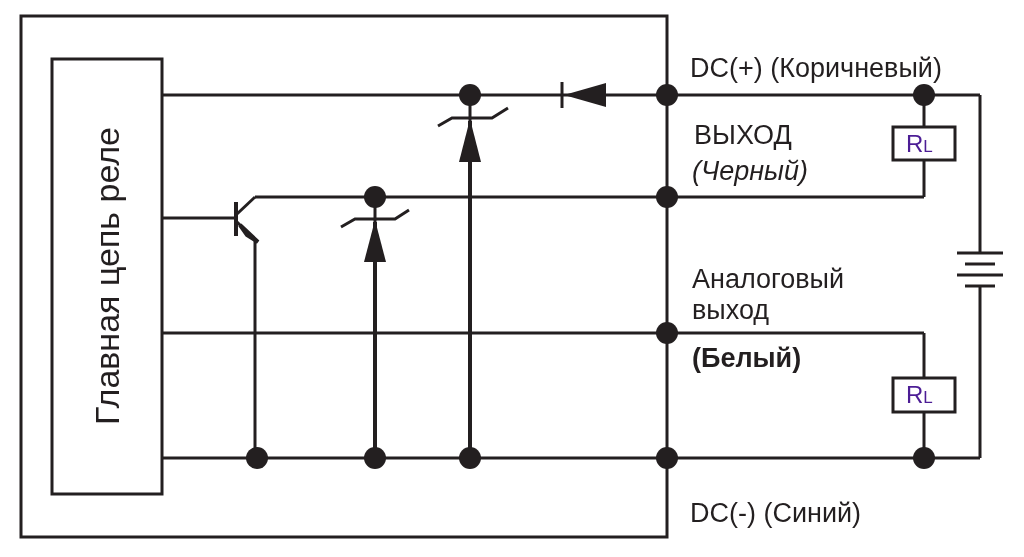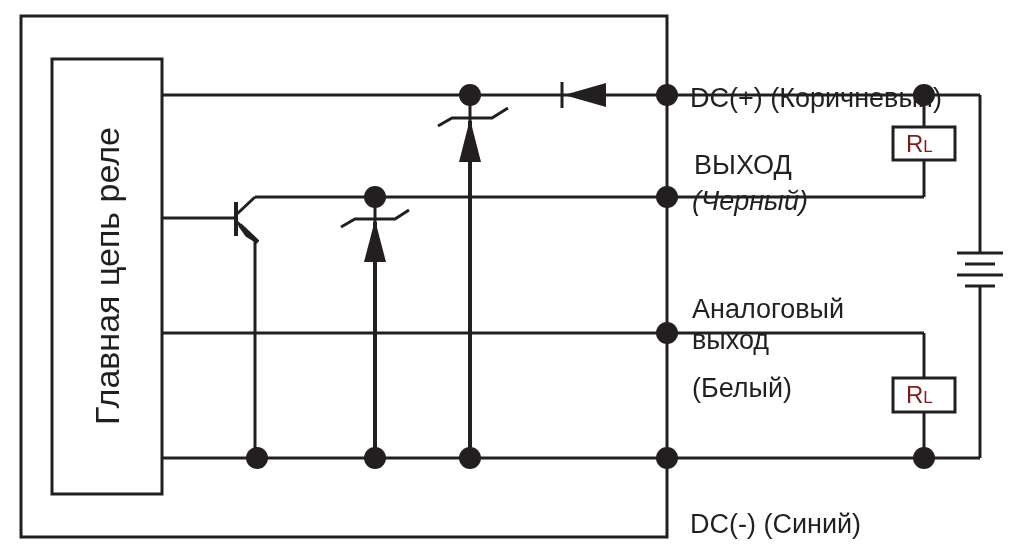--- a/index.html
+++ b/index.html
@@ -1,19 +1,19 @@
 <!DOCTYPE html>
 <html><head>
   <meta charset="utf-8">
   <style>
     html, body { margin: 0; padding: 0; background: #ffffff; }
     body { width: 1024px; height: 557px; position: relative; overflow: hidden; font-family: "Liberation Sans", sans-serif; }
     svg { position: absolute; left: 0; top: 0; }
-    .lbl { position: absolute; color: #231f20; font-family: "Liberation Sans", sans-serif; font-size: 27px; line-height: 1; white-space: nowrap; margin-top: 30px; }
-    .rl { position: absolute; font-family: "Liberation Sans", sans-serif; color: #7f1d1d; font-size: 24px; line-height: 1; }
+    .lbl { position: absolute; color: #231f20; font-family: "Liberation Sans", sans-serif; font-size: 27px; line-height: 1; white-space: nowrap; }
+    .rl { position: absolute; font-family: "Liberation Sans", sans-serif; color: #4c1d95; font-size: 24px; line-height: 1; }
     .rl small { font-size: 17px; }
     .vert { position: absolute; left: 107px; top: 276px; transform: translate(-50%, -50%) rotate(-90deg); font-size: 34px; color: #231f20; white-space: nowrap; font-family: "Liberation Sans", sans-serif; }
   </style>
 </head>
 <body>
 
 <svg width="1024" height="557" viewBox="0 0 1024 557">
   <g stroke="#231f20" stroke-width="3" fill="none">
 
     <rect x="21" y="16" width="646" height="521"></rect>
@@ -87,17 +87,17 @@
   </g>
 </svg>
 
 <div class="vert">Главная цепь реле</div>
 
 <div class="lbl" style="left:690px; top:55px;">DC(+) (Коричневый)</div>
 <div class="lbl" style="left:694px; top:122px;">ВЫХОД</div>
 <div class="lbl" style="left:692px; top:158px;font-style:italic;">(Черный)</div>
 <div class="lbl" style="left:692px; top:266px;">Аналоговый</div>
 <div class="lbl" style="left:692px; top:297px;">выход</div>
-<div class="lbl" style="left:692px; top:345px;">(Белый)</div>
-<div class="lbl" style="left:690px; top:481px;">DC(-) (Синий)</div>
+<div class="lbl" style="left:692px; top:345px;font-weight:bold;">(Белый)</div>
+<div class="lbl" style="left:690px; top:500px;">DC(-) (Синий)</div>
 
 <div class="rl" style="left:906px; top:132px;"><span>R</span><small>L</small></div>
 <div class="rl" style="left:906px; top:383px;"><span>R</span><small>L</small></div>
 
 </body></html>

